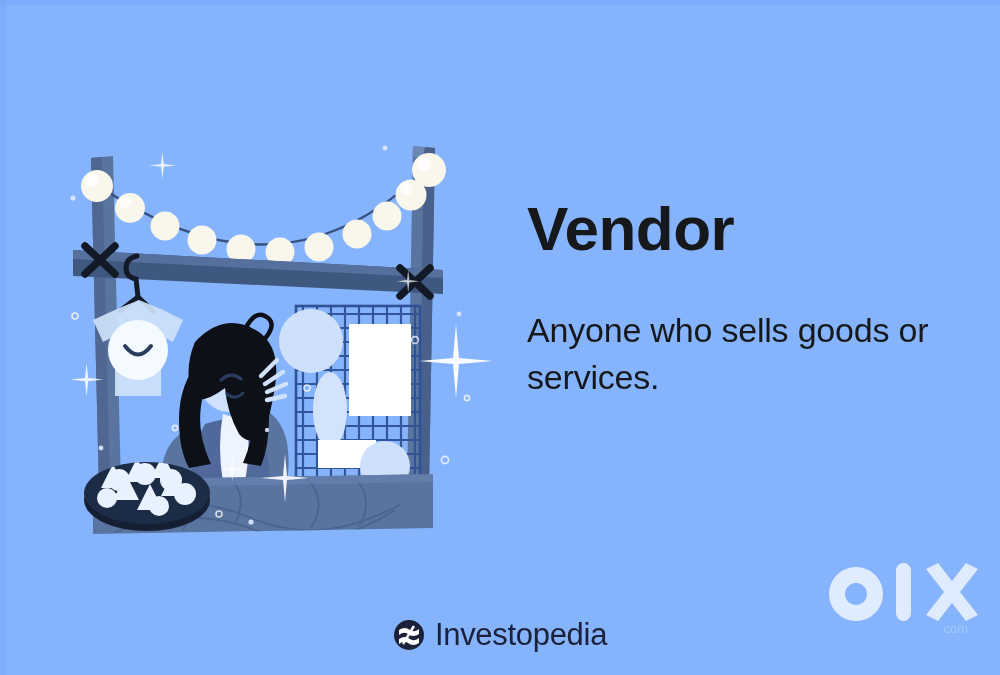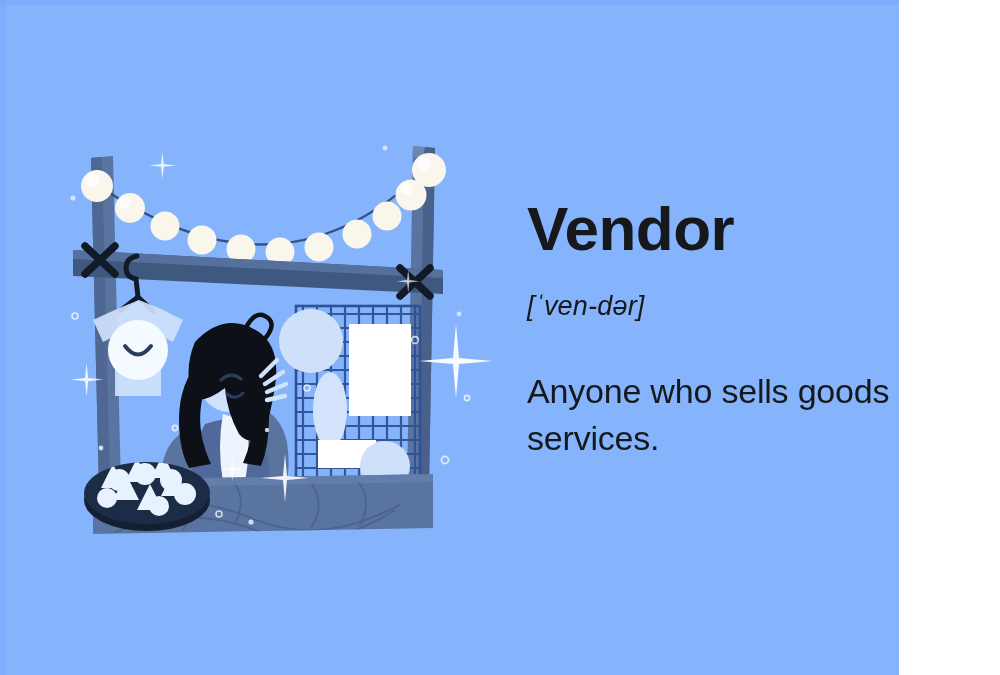--- a/index.html
+++ b/index.html
@@ -3,21 +3,21 @@
 <meta charset="utf-8">
 <style>
   * { margin:0; padding:0; box-sizing:border-box; }
   html, body {
     width:1000px; height:675px;
     font-family:"Liberation Sans", sans-serif;
     overflow:hidden;
   }
   #page {
     position:relative;
-    width:899px; height:675px;
+    width:1000px; height:675px;
     background:#85b4fd;
     overflow:hidden;
   }
 
   
   #illustration {
     position:absolute;
     left:55px; top:128px;
     width:440px; height:430px;
   }
@@ -270,19 +270,37 @@
         <circle cx="404" cy="186" r="2.4"></circle>
         <circle cx="46" cy="320" r="2.4"></circle>
         <circle cx="212" cy="302" r="2.2"></circle>
         <circle cx="196" cy="394" r="2.6"></circle>
       </g>
     </svg>
   </div>
 
   <div id="text-block">
     <div id="headword">Vendor</div>
-    <div id="pronunciation">[ˈven-dər]</div>
     <div id="definition">Anyone who sells goods or services.</div>
   </div>
 
-
+  <div id="brand">
+    <svg id="brand-icon" viewBox="0 0 32 32" xmlns="http://www.w3.org/2000/svg">
+      <circle cx="16" cy="16" r="15" fill="#1b2138"></circle>
+      <path d="M6 11 q6 -4 11 0 q4 3 9 -1 l0 5 q-6 4 -11 0 q-4 -3 -9 1 Z" fill="#ffffff"></path>
+      <path d="M6 20 q6 -4 11 0 q4 3 9 -1 l0 5 q-6 4 -11 0 q-4 -3 -9 1 Z" fill="#ffffff"></path>
+      <path d="M21 7 l-11 18" stroke="#ffffff" stroke-width="2.4" fill="none"></path>
+    </svg>
+    <div id="brand-name">Investopedia</div>
+  </div>
+
+  <div id="watermark">
+    <svg viewBox="0 0 160 86" xmlns="http://www.w3.org/2000/svg">
+      <g fill="#ffffff" opacity="0.92">
+        <path d="M34 12 a27 27 0 1 0 0.01 0 Z M34 28 a11 11 0 1 1 -0.01 0 Z"></path>
+        <rect x="74" y="8" width="15" height="58" rx="7.5"></rect>
+        <path d="M104 14 l12 -6 l14 18 l14 -18 l12 6 l-18 23 l18 23 l-12 6 l-14 -18 l-14 18 l-12 -6 l18 -23 Z"></path>
+      </g>
+      <text x="118" y="78" fill="#ffffff" opacity="0.35" font-family="Liberation Sans, sans-serif" font-size="13">.com</text>
+    </svg>
+  </div>
 
 </div>
 
 </body></html>

